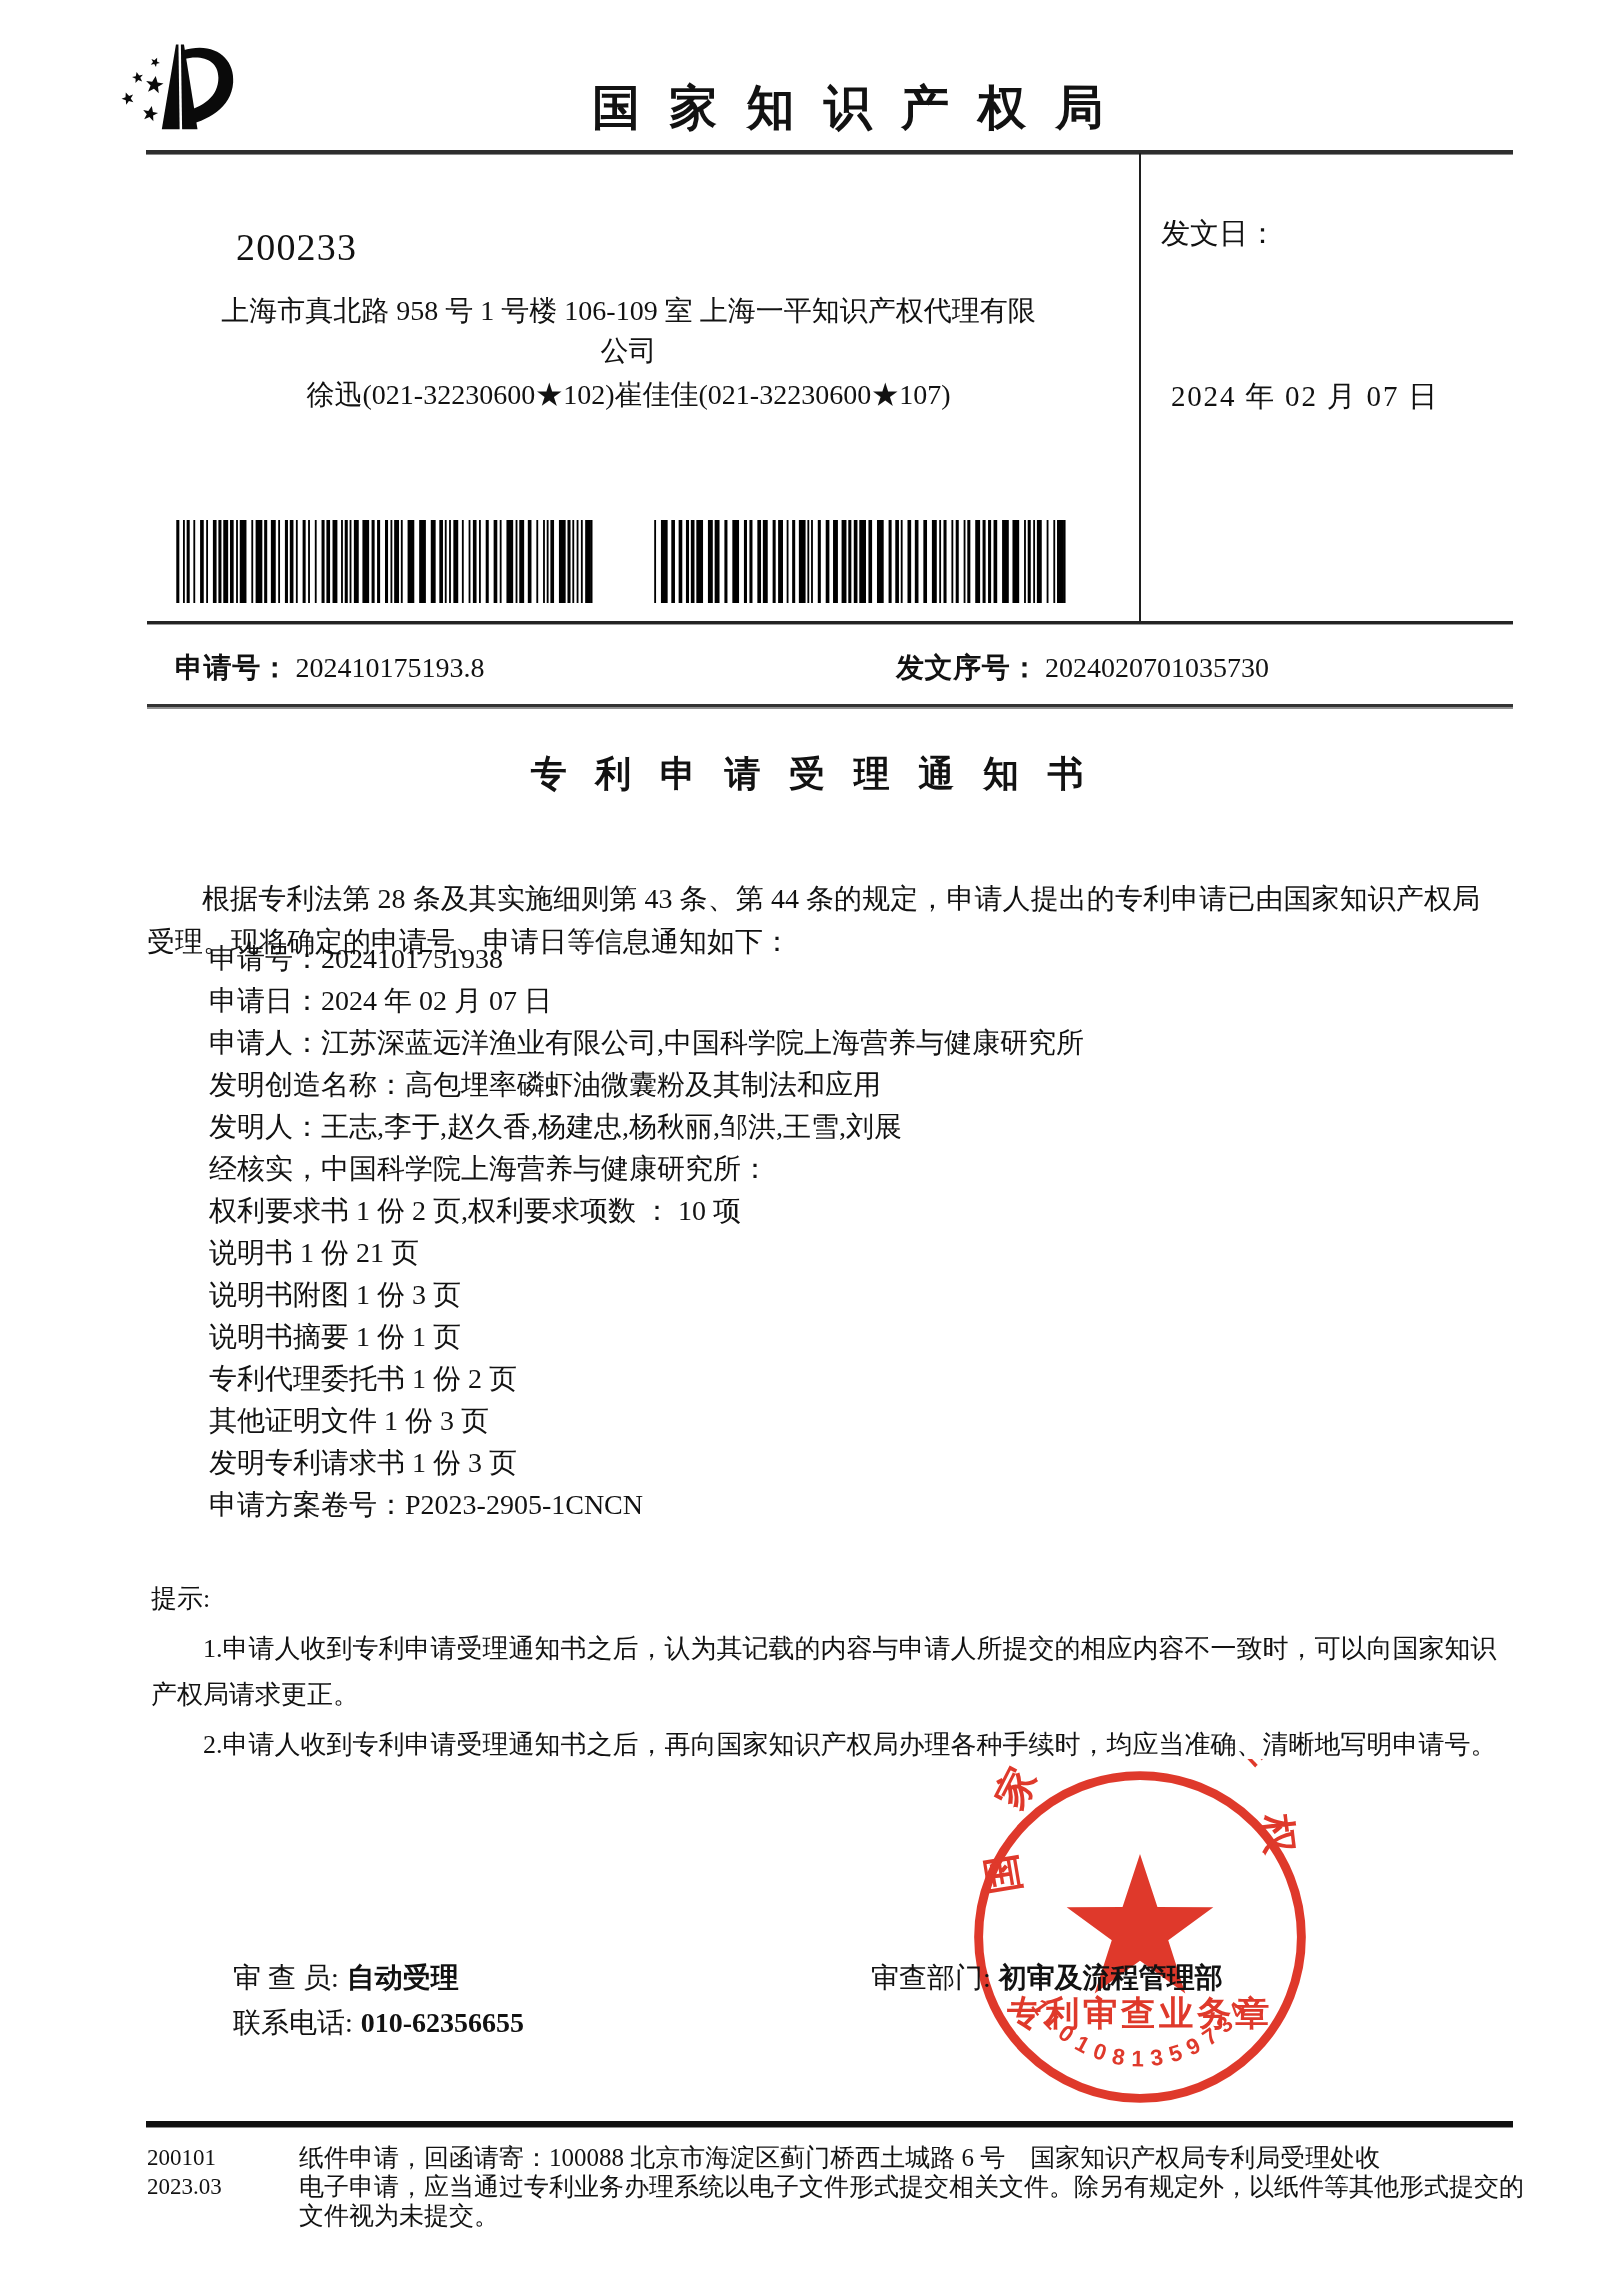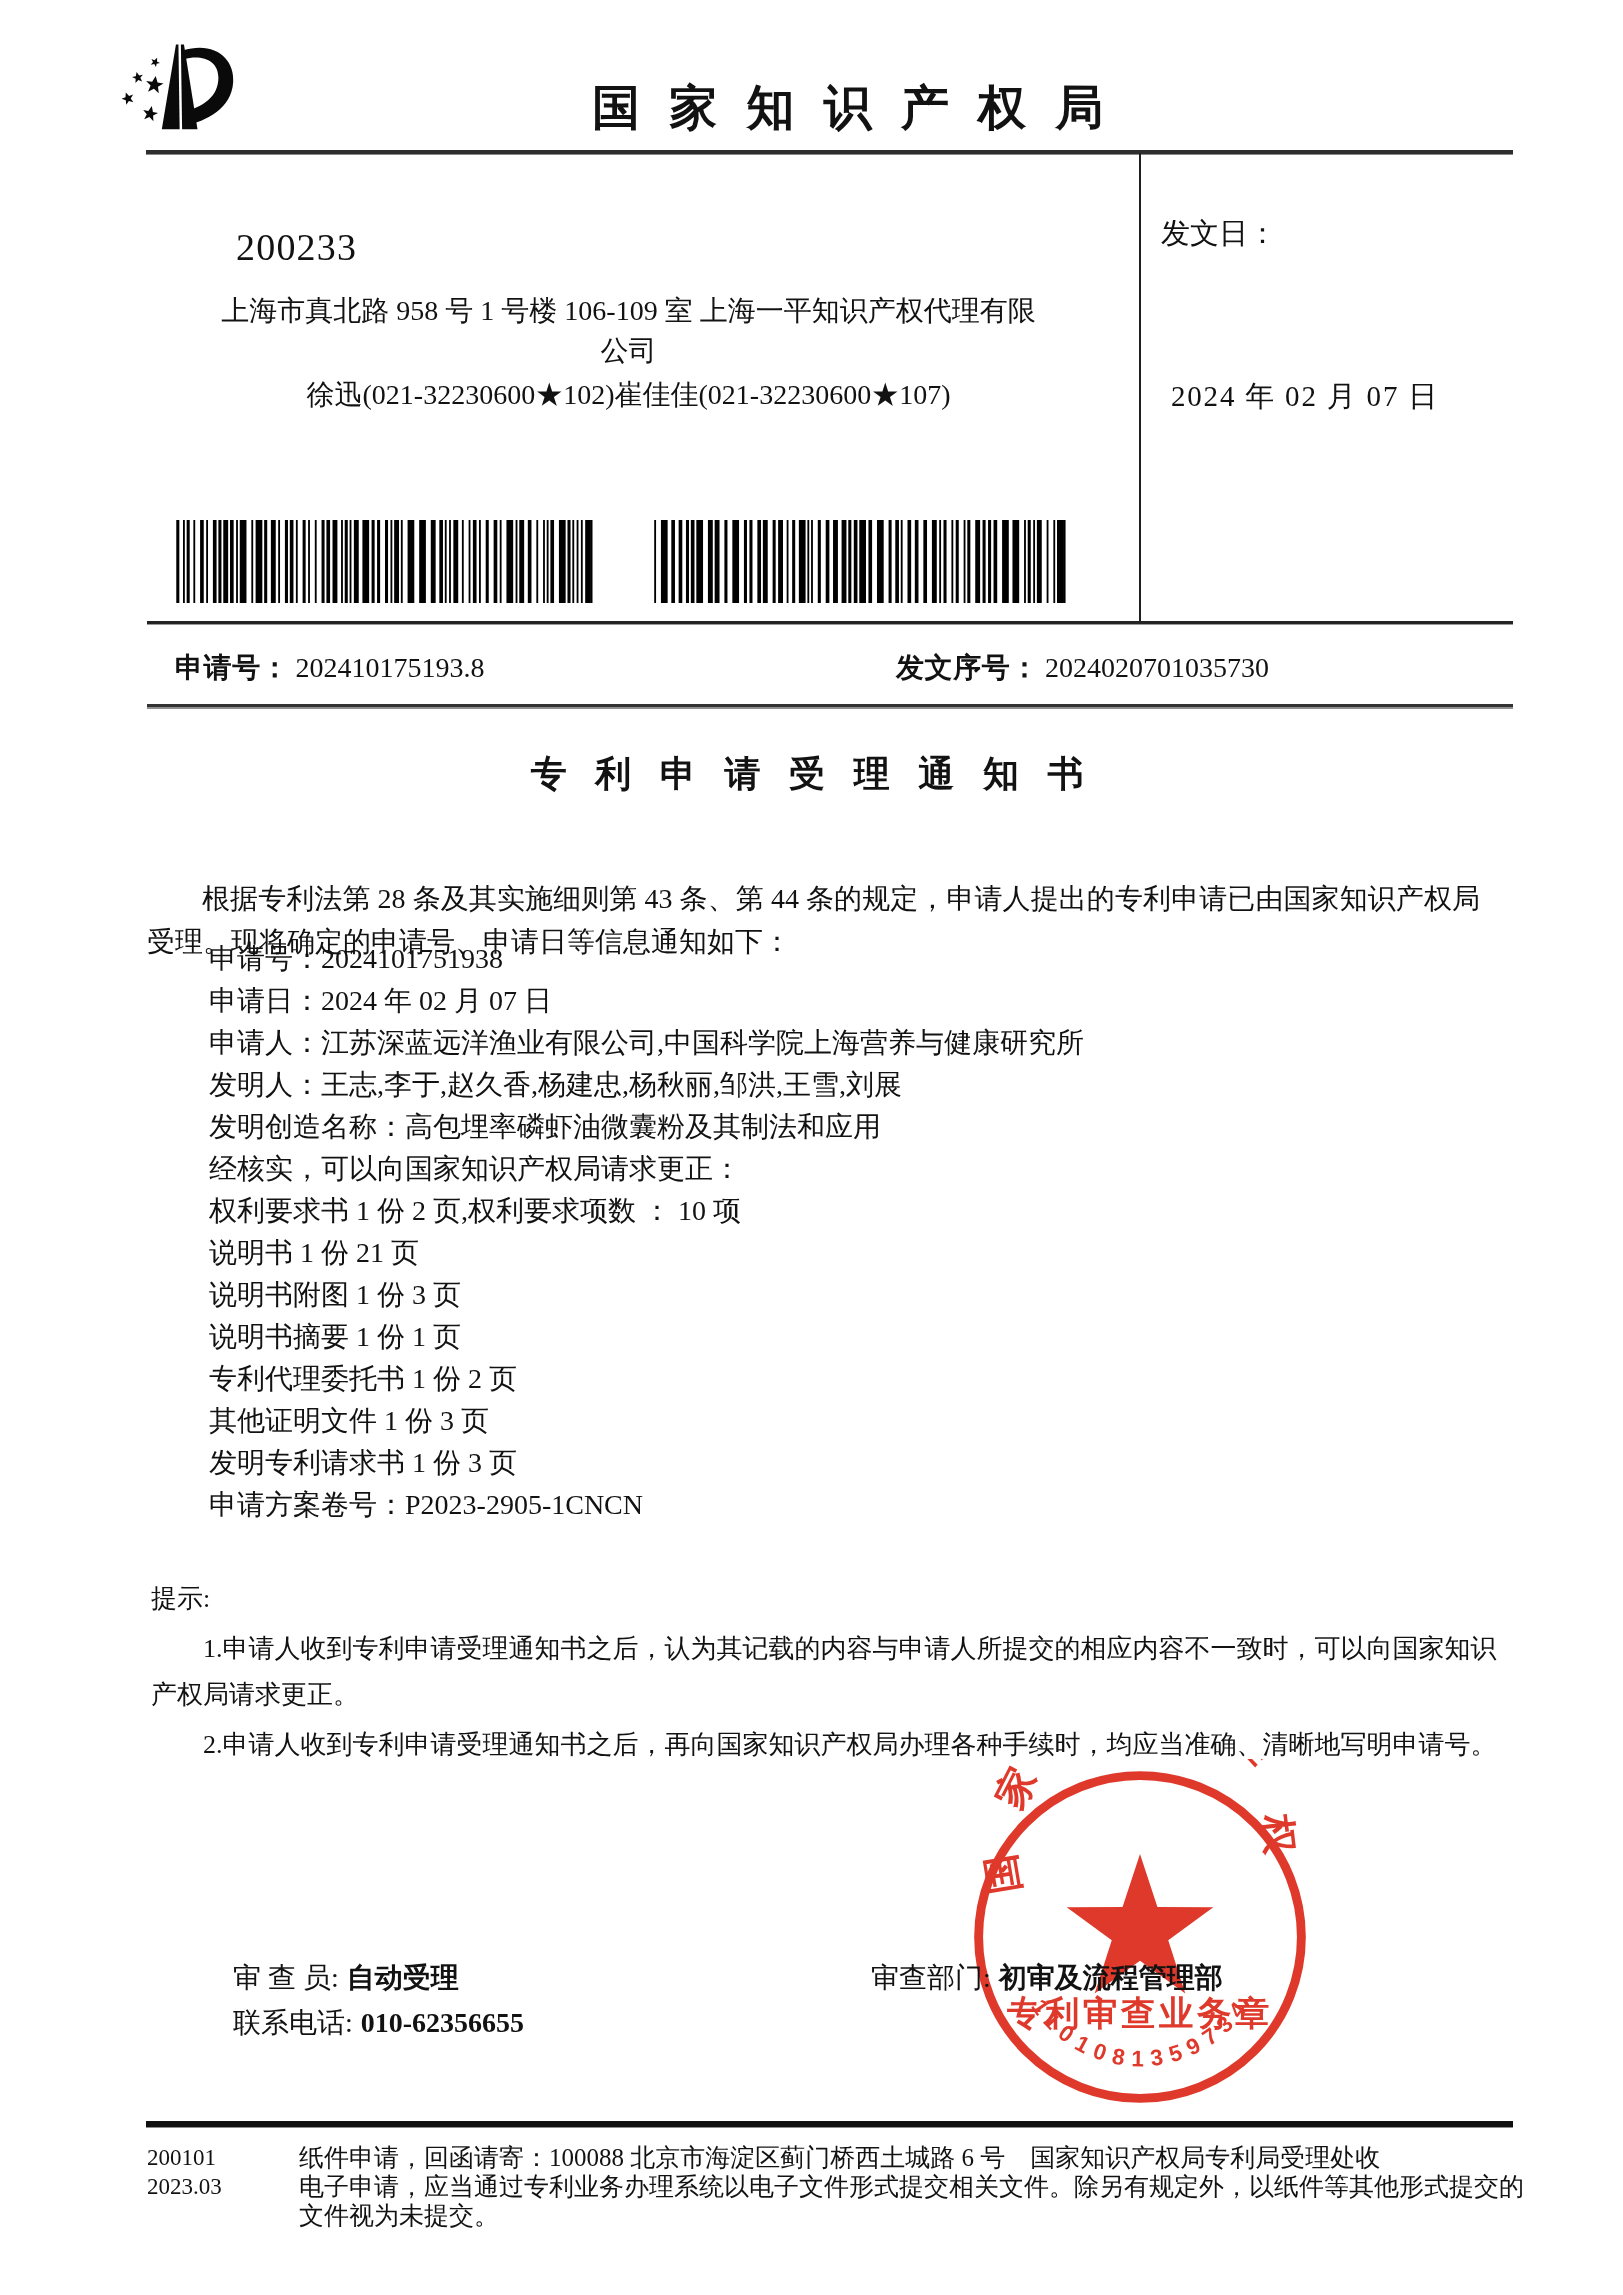--- a/index.html
+++ b/index.html
@@ -231,23 +231,23 @@
     <span class="ref-label">发文序号：</span><span class="ref-value">2024020701035730</span>
   </div>
   <div class="abs rule-mid2"></div>
 
   <div class="abs notice-title">专 利 申 请 受 理 通 知 书</div>
   <p class="abs notice-intro">根据专利法第 28 条及其实施细则第 43 条、第 44 条的规定，申请人提出的专利申请已由国家知识产权局受理。现将确定的申请号、申请日等信息通知如下：</p>
   <div class="abs notice-fields">
     <div>申请号：2024101751938</div>
     <div>申请日：2024 年 02 月 07 日</div>
     <div>申请人：江苏深蓝远洋渔业有限公司,中国科学院上海营养与健康研究所</div>
+    <div>发明创造名称：高包埋率磷虾油微囊粉及其制法和应用</div>
     <div>发明人：王志,李于,赵久香,杨建忠,杨秋丽,邹洪,王雪,刘展</div>
-    <div>发明创造名称：高包埋率磷虾油微囊粉及其制法和应用</div>
-    <div>经核实，可以向国家知识产权局请求更正：</div>
+    <div>经核实，中国科学院上海营养与健康研究所：</div>
     <div>权利要求书 1 份 2 页,权利要求项数 ： 10 项</div>
     <div>说明书 1 份 21 页</div>
     <div>说明书附图 1 份 3 页</div>
     <div>说明书摘要 1 份 1 页</div>
     <div>专利代理委托书 1 份 2 页</div>
     <div>其他证明文件 1 份 3 页</div>
     <div>发明专利请求书 1 份 3 页</div>
     <div>申请方案卷号：P2023-2905-1CNCN</div>
   </div>
 

